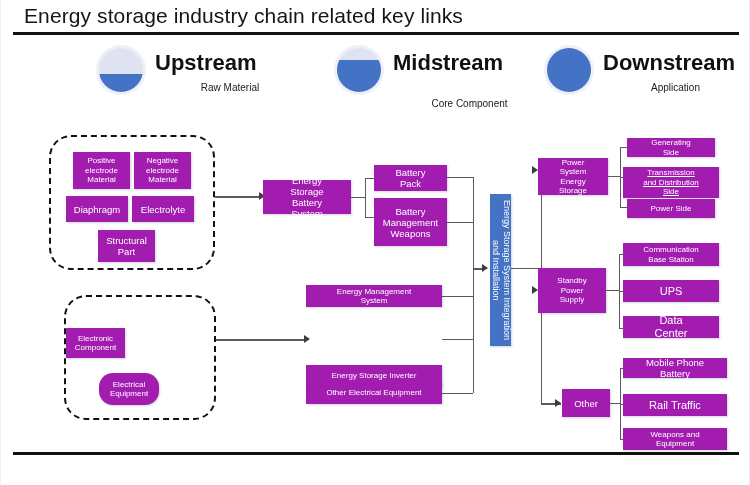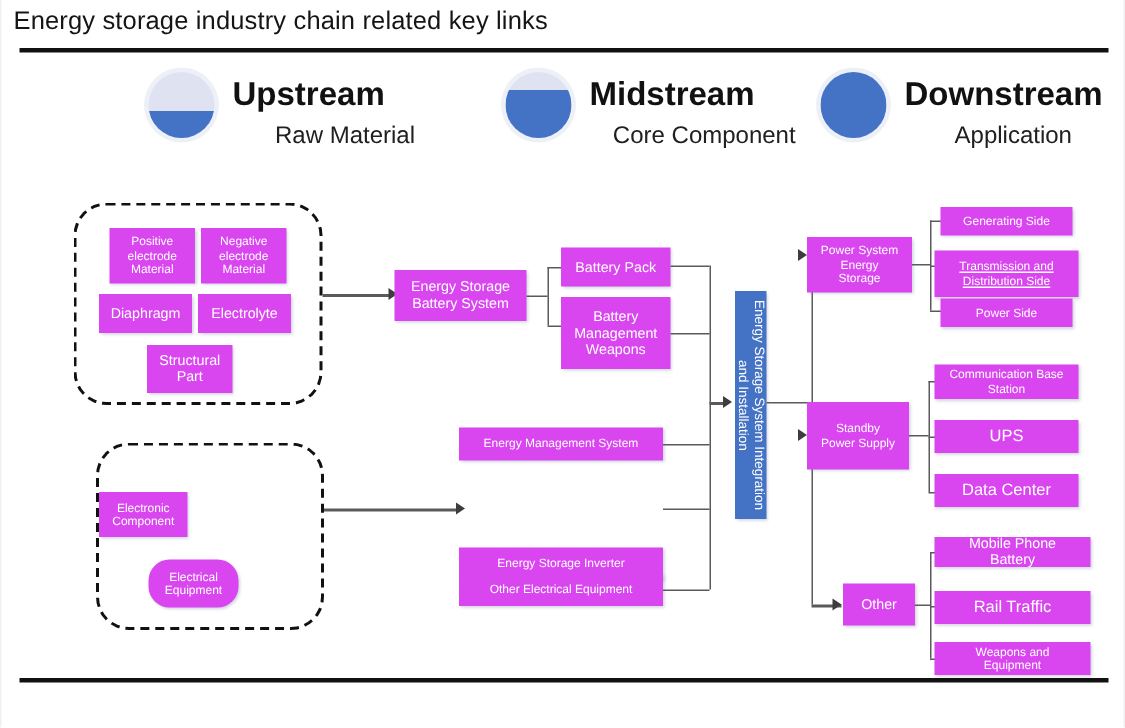--- a/index.html
+++ b/index.html
@@ -15,23 +15,23 @@
     font-family: "Liberation Sans", sans-serif;
     overflow: hidden;
     box-sizing: border-box;
     border-left: 1px solid #f0f0f2;
     border-right: 1px solid #f0f0f2;
   }
 
   
   #title {
     position: absolute;
-    left: 8px;
+    left: 23px;
     top: 4px;
-    font-size: 17px;
+    font-size: 21px;
     color: #151515;
     letter-spacing: 0.1px;
     white-space: nowrap;
   }
   #title-rule {
     position: absolute;
     left: 12px;
     top: 32px;
     width: 726px;
     height: 3px;
@@ -66,38 +66,38 @@
     position: absolute;
     left: 56px; top: 6px;
     font-size: 22px;
     font-weight: bold;
     color: #111111;
     white-space: nowrap;
   }
   .legend-sub {
     position: absolute;
     top: 38px;
-    font-size: 16px;
+    font-size: 10px;
     color: #202020;
     white-space: nowrap;
     text-align: center;
   }
 
   
   .box {
     position: absolute;
-    background: #d946ef;
+    background: #a21caf;
     color: #ffffff;
     display: flex;
     align-items: center;
     justify-content: center;
     text-align: center;
     font-size: 9px;
     line-height: 11px;
-    padding: 1px 8px;
+    padding: 1px 20px;
     box-sizing: border-box;
     box-shadow: 1px 1px 2px rgba(120,130,160,0.35);
   }
   .box.sm   { font-size: 8px;  line-height: 9.5px; }
   .box.md   { font-size: 9.5px; line-height: 11px; }
   .box.lg   { font-size: 11px; line-height: 13px; }
 
   .vbox {
     position: absolute;
     background: #4472c4;
@@ -145,21 +145,21 @@
     </div>
     <div class="legend-title">Upstream</div>
     <div class="legend-sub" style="left:56px;width:150px;">Raw Material</div>
   </div>
 
   <div class="legend-item" style="left:336px;width:215px;">
     <div class="legend-circle">
       <div class="fill" style="height:72%"></div>
     </div>
     <div class="legend-title">Midstream</div>
-    <div class="legend-sub" style="left:50px;width:165px;">Core Component</div>
+    <div class="legend-sub" style="left:50px;width:165px;margin-top:16px;">Core Component</div>
   </div>
 
   <div class="legend-item" style="left:546px;width:200px;">
     <div class="legend-circle">
       <div class="fill" style="height:100%"></div>
     </div>
     <div class="legend-title">Downstream</div>
     <div class="legend-sub" style="left:56px;width:145px;">Application</div>
   </div>
 

